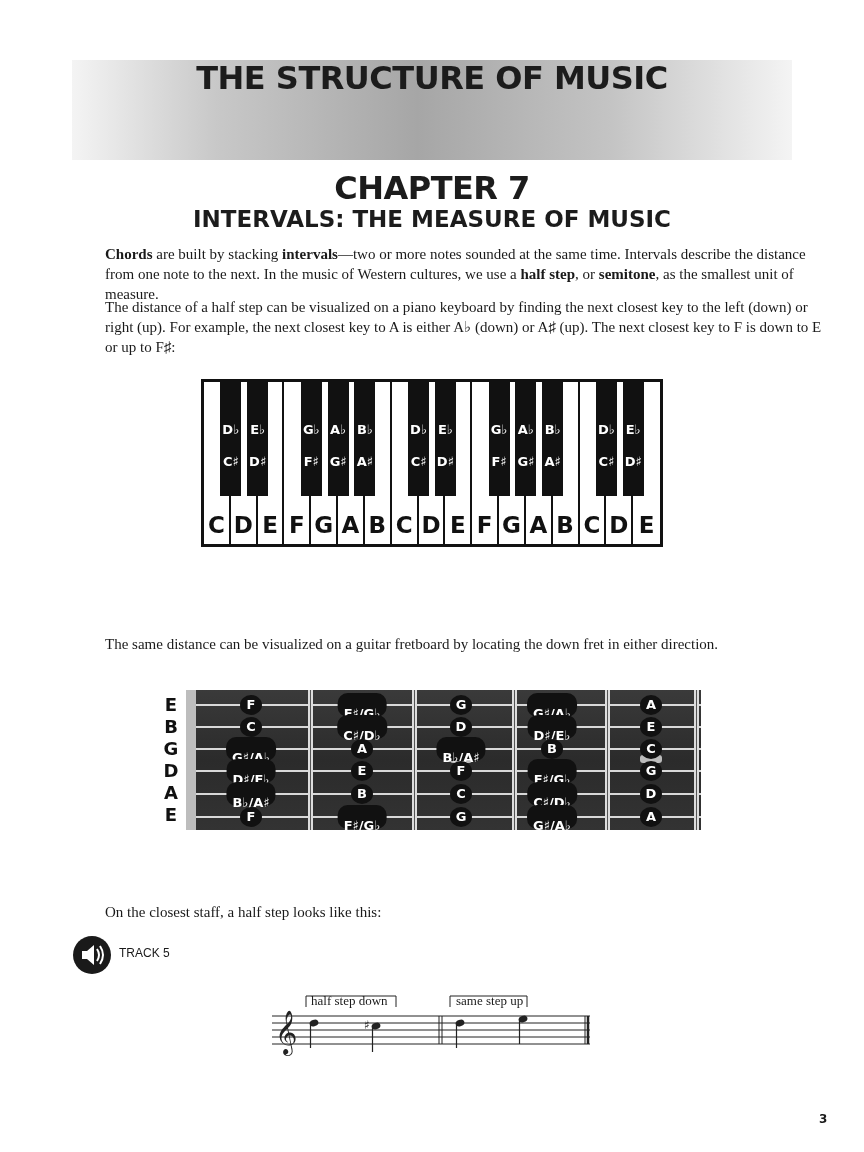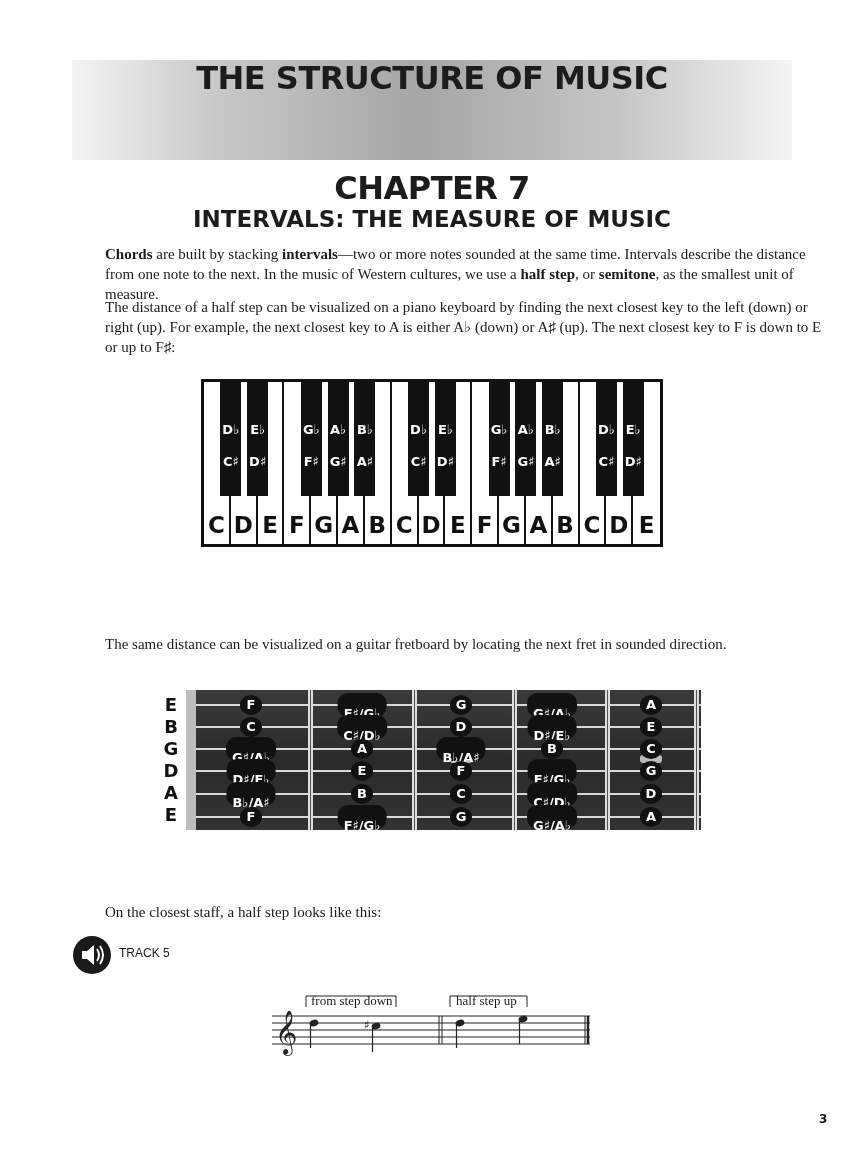--- a/index.html
+++ b/index.html
@@ -203,21 +203,21 @@
     <div class="black-key" style="left: 391.853px;">
       <div class="flat">D♭</div>
       <div class="sharp">C♯</div>
     </div>
     <div class="black-key" style="left: 418.676px;">
       <div class="flat">E♭</div>
       <div class="sharp">D♯</div>
     </div>
   </div>
 
-<p class="para" style="top:634px;">The same distance can be visualized on a guitar fretboard by locating the next fret in sounded direction.</p>
+<p class="para" style="top:634px;">The same distance can be visualized on a guitar fretboard by locating the down fret in either direction.</p>
 
 <div class="string-labels" id="stringLabels">
     <div class="string-label">E</div>
     <div class="string-label">B</div>
     <div class="string-label">G</div>
     <div class="string-label">D</div>
     <div class="string-label">A</div>
     <div class="string-label">E</div>
   </div>
 <div class="fretboard" id="fretboard">
@@ -296,17 +296,17 @@
     <ellipse cx="42" cy="33" rx="4.5" ry="3.3" fill="#222" transform="rotate(-20 42 33)"></ellipse>
     <line x1="38.5" y1="34" x2="38.5" y2="58" stroke="#222" stroke-width="1.2"></line>
     <text x="92" y="39" font-family="DejaVu Sans, sans-serif" font-size="12" fill="#222">♯</text>
     <ellipse cx="104" cy="36" rx="4.5" ry="3.3" fill="#222" transform="rotate(-20 104 36)"></ellipse>
     <line x1="100.5" y1="37" x2="100.5" y2="62" stroke="#222" stroke-width="1.2"></line>
     <ellipse cx="188" cy="33" rx="4.5" ry="3.3" fill="#222" transform="rotate(-20 188 33)"></ellipse>
     <line x1="184.5" y1="34" x2="184.5" y2="58" stroke="#222" stroke-width="1.2"></line>
     <ellipse cx="251" cy="29" rx="4.5" ry="3.3" fill="#222" transform="rotate(-20 251 29)"></ellipse>
     <line x1="247.5" y1="30" x2="247.5" y2="54" stroke="#222" stroke-width="1.2"></line>
   </svg>
-  <div style="position:absolute;left:39px;top:3px;font-size:13px;font-family:'Liberation Serif',serif;">from step down</div>
-  <div style="position:absolute;left:184px;top:3px;font-size:13px;font-family:'Liberation Serif',serif;">half step up</div>
+  <div style="position:absolute;left:39px;top:3px;font-size:13px;font-family:'Liberation Serif',serif;">half step down</div>
+  <div style="position:absolute;left:184px;top:3px;font-size:13px;font-family:'Liberation Serif',serif;">same step up</div>
 </div>
 
 <div class="page-number">3</div>
 
 </body></html>

